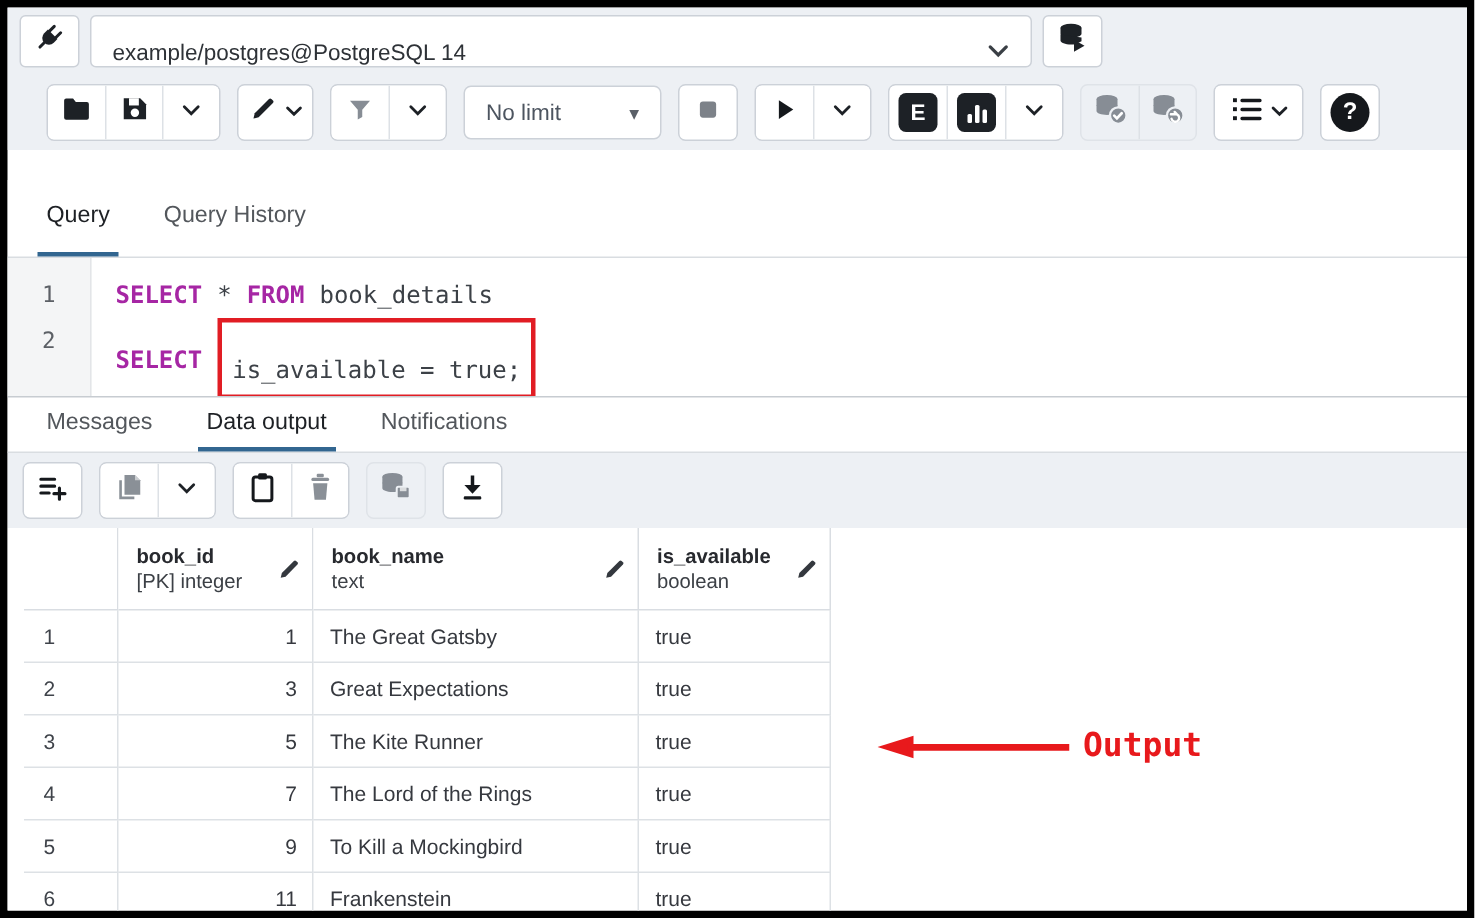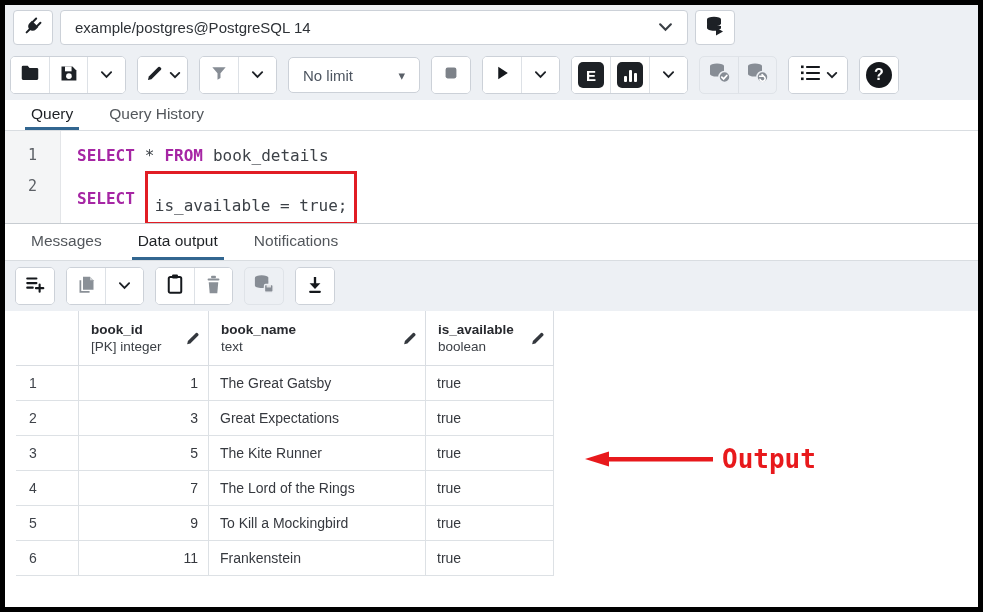--- a/index.html
+++ b/index.html
@@ -5,43 +5,43 @@
   * { box-sizing: border-box; margin: 0; padding: 0; }
   body { font-family: "Liberation Sans", sans-serif; background: #fff; }
   .frame { width: 983px; height: 612px; background: #000; padding: 5px; }
   .app { width: 973px; height: 602px; background: #fff; display: flex; flex-direction: column; overflow: hidden; }
 
   
   .conn-bar { height: 45px; background: #edf0f4; display: flex; align-items: center; padding: 0 8px; gap: 7px; flex: none; }
   .btn-sq { width: 40px; height: 35px; background: #fff; border: 1px solid #ccd1d8; border-radius: 4px;
             display: flex; align-items: center; justify-content: center; cursor: pointer; }
   .conn-select { width: 628px; height: 35px; background: #fff; border: 1px solid #ccd1d8; border-radius: 4px;
-                 display: flex; align-items: center; padding: 0 14px; font-size: 15px; color: #2e3237; cursor: pointer; }
+                 display: flex; align-items: flex-end; padding: 0 14px; font-size: 15px; color: #2e3237; cursor: pointer; }
   .conn-select .chev { margin-left: auto; }
 
   
-  .toolbar { height: 50px; background: #edf0f4; display: flex; align-items: center; padding: 0 5px; gap: 11px; flex: none; }
+  .toolbar { height: 50px; background: #edf0f4; display: flex; align-items: center; padding: 0 26px; gap: 11px; flex: none; }
   .grp { display: flex; background: #fff; border: 1px solid #ccd1d8; border-radius: 5px; overflow: hidden; }
   .tb { min-width: 38px; height: 36px; display: flex; align-items: center; justify-content: center; gap: 4px;
         background: #fff; cursor: pointer; padding: 0 6px; }
   .tb + .tb { border-left: 1px solid #dde1e6; }
   .grp-flat { background: transparent; border-color: #dfe3e8; }
   .limit-select { width: 132px; height: 36px; background: #fff; border: 1px solid #ccd1d8; border-radius: 5px;
                   display: flex; align-items: center; padding: 0 14px; font-size: 15px; color: #4d5560; cursor: pointer; }
   .limit-select .tri { margin-left: auto; color: #5a6068; font-size: 13px; }
   .badge { width: 26px; height: 26px; background: #1d2126; border-radius: 5px; color: #fff; font-weight: bold;
            font-size: 15px; display: flex; align-items: center; justify-content: center; }
   .bars { display: flex; gap: 2px; align-items: flex-end; height: 13px; }
   .bars span { width: 3px; background: #fff; border-radius: 1px; }
   .help-circle { width: 26px; height: 26px; background: #15181c; border-radius: 50%; color: #fff; font-weight: bold;
                  font-size: 16px; display: flex; align-items: center; justify-content: center; }
 
   
   .tabs { background: #fff; display: flex; align-items: stretch; border-bottom: 1px solid #d9dde1; padding-left: 8px; flex: none; }
-  .tabs.editor { height: 31px; }
+  .tabs.editor { height: 52px; margin-top: 20px; }
   .tabs.results { height: 38px; border-top: 1px solid #c7ccd1; }
   .tab { display: flex; align-items: center; padding: 0 6px; margin: 0 12px; font-size: 15.5px; color: #53575c;
          border-bottom: 3px solid transparent; cursor: pointer; }
   .tab.active { color: #1e2125; border-bottom-color: #326690; }
 
   
   .sql-editor { height: 92px; display: flex; background: #fff; flex: none; font-family: "DejaVu Sans Mono", monospace; }
   .gutter { width: 56px; background: #f4f5f6; border-right: 1px solid #e3e5e8; padding-top: 9px; flex: none; }
   .gutter div { font-size: 15px; color: #5c6066; text-align: center; line-height: 31px; }
   .code { padding: 9px 0 0 16px; }
@@ -64,21 +64,21 @@
   .htype { font-size: 13.5px; color: #3c4046; }
   .hcell svg { margin-left: auto; flex: none; }
   .cell { height: 35px; border-right: 1px solid #dde1e5; border-bottom: 1px solid #dde1e5;
           font-size: 14px; color: #36393f; display: flex; align-items: center; }
   .c-num { padding-left: 13px; color: #3f434a; }
   .c-id { justify-content: flex-end; padding-right: 10px; }
   .c-txt { padding-left: 11px; }
 
   
   .annot { position: absolute; left: 580px; top: 133px; display: flex; align-items: center; gap: 9px; }
-  .annot-label { color: #e8191c; font-family: "DejaVu Sans Mono", monospace; font-weight: bold; font-size: 26px; }
+  .annot-label { color: #e8191c; font-family: "DejaVu Sans Mono", monospace; font-weight: bold; font-size: 22px; }
 </style>
 </head>
 <body>
 
 <div class="frame">
 <div class="app">
 
   <div class="conn-bar">
     <div class="btn-sq">
       <span>

